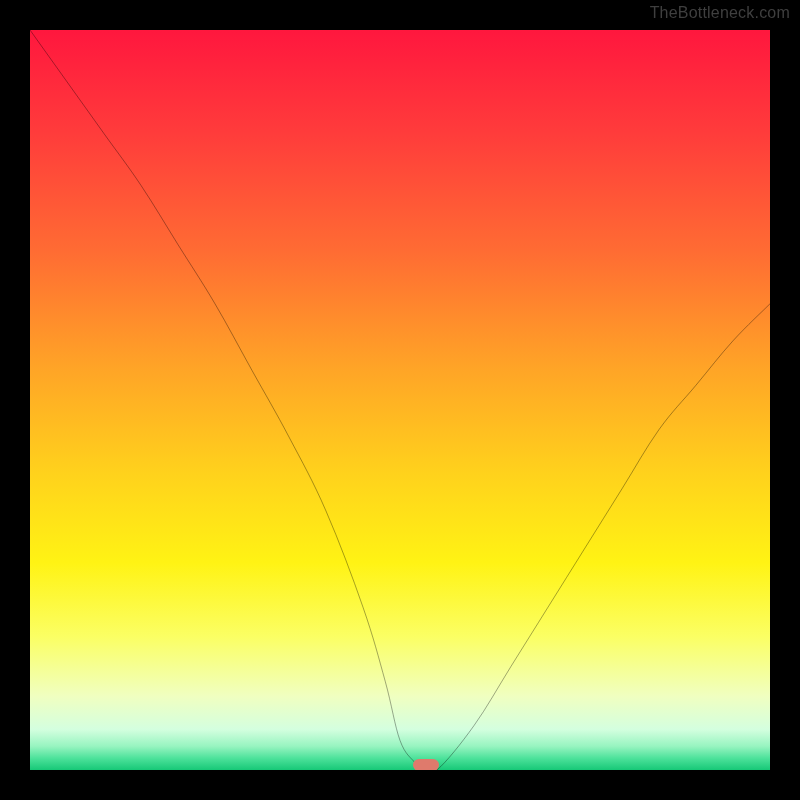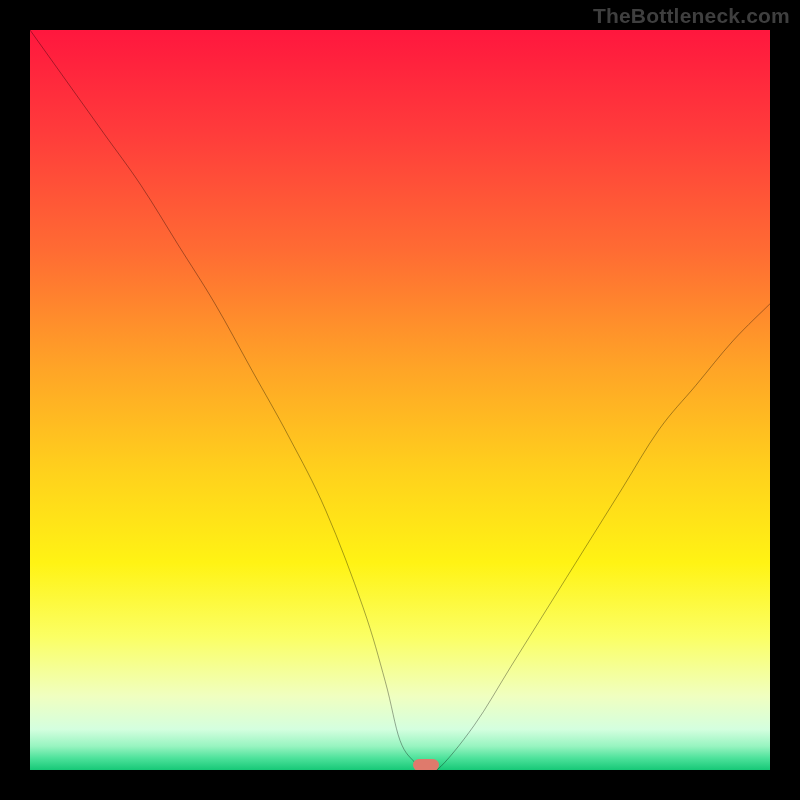--- a/index.html
+++ b/index.html
@@ -14,22 +14,22 @@
     position: relative;
     width: 800px;
     height: 800px;
     background: #000;
   }
   .watermark {
     position: absolute;
     top: 4px;
     right: 10px;
     color: #3f3f3f;
-    font-size: 21px;
-    font-weight: 700;
+    font-size: 16px;
+    font-weight: 400;
     letter-spacing: 0.2px;
     z-index: 20;
   }
   .plot {
     position: absolute;
     left: 30px;
     top: 30px;
     width: 740px;
     height: 740px;
     overflow: hidden;

